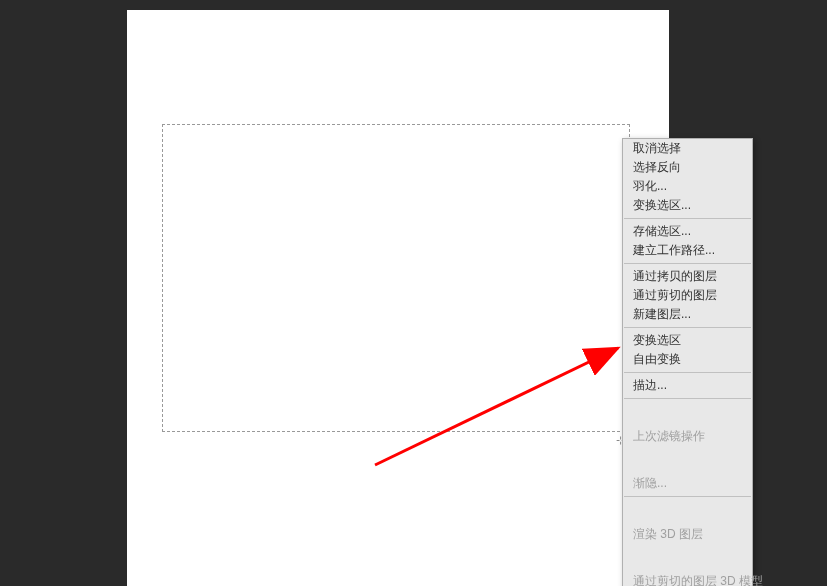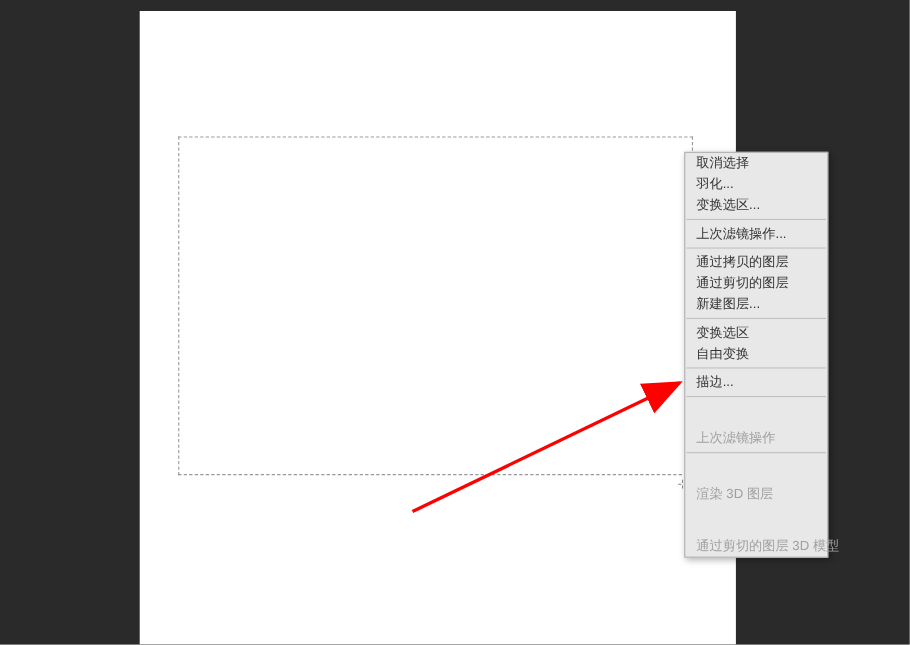--- a/index.html
+++ b/index.html
@@ -79,35 +79,38 @@
 <body>
 
 <div class="canvas-area"></div>
 
 <div class="selection-marquee"></div>
 
 <div class="cursor-indicator">⊹</div>
 
 <div class="context-menu" id="context-menu">
     <div class="menu-item enabled">取消选择</div>
+    <div class="menu-item enabled">选择反向</div>
     <div class="menu-item enabled">羽化...</div>
     <div class="menu-item enabled">变换选区...</div>
     <div class="menu-separator"></div>
-    <div class="menu-item enabled">上次滤镜操作...</div>
+    <div class="menu-item enabled">存储选区...</div>
+    <div class="menu-item enabled">建立工作路径...</div>
     <div class="menu-separator"></div>
     <div class="menu-item enabled">通过拷贝的图层</div>
     <div class="menu-item enabled">通过剪切的图层</div>
     <div class="menu-item enabled">新建图层...</div>
     <div class="menu-separator"></div>
     <div class="menu-item enabled">变换选区</div>
     <div class="menu-item enabled">自由变换</div>
     <div class="menu-separator"></div>
     <div class="menu-item enabled">描边...</div>
     <div class="menu-separator"></div>
     <div class="menu-item disabled">上次滤镜操作</div>
+    <div class="menu-item disabled">渐隐...</div>
     <div class="menu-separator"></div>
     <div class="menu-item disabled">渲染 3D 图层</div>
     <div class="menu-item disabled">通过剪切的图层 3D 模型</div>
   </div>
 
 <svg class="arrow-svg" viewBox="0 0 260 130">
   <defs>
     <marker id="arrowhead" markerWidth="12" markerHeight="10" refX="11" refY="5" orient="auto">
       <polygon points="0 0, 12 5, 0 10" fill="#ff0000"></polygon>
     </marker>

